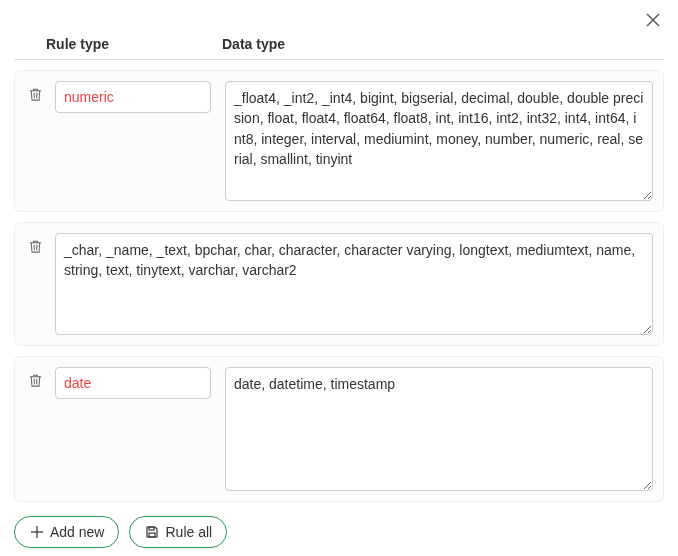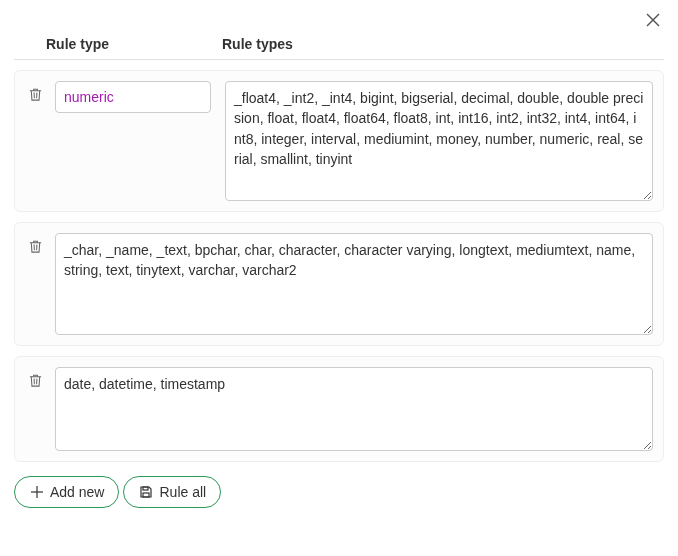--- a/index.html
+++ b/index.html
@@ -55,39 +55,39 @@
     .trash-btn svg { width: 15px; height: 15px; }
     .rule-input {
       flex: 0 0 156px;
       width: 156px;
       height: 32px;
       padding: 5px 8px;
       font-size: 14px;
       font-family: inherit;
       border: 1px solid #ccc;
       border-radius: 4px;
-      color: #a21caf;
+      color: #ef4444;
       margin-right: 14px;
     }
     .data-textarea {
       flex: 1;
       border: 1px solid #ccc;
       border-radius: 4px;
       padding: 6px 8px;
       font-size: 14px;
       font-family: inherit;
       color: #333;
       resize: both;
       line-height: 1.45;
       overflow-wrap: break-word;
       word-break: break-all;
     }
     .footer-row {
       display: flex;
-      gap: 4px;
+      gap: 10px;
       margin-top: 14px;
     }
     .pill-btn {
       display: inline-flex;
       align-items: center;
       height: 32px;
       padding: 0 14px;
       border: 1px solid #2b9958;
       border-radius: 16px;
       color: #333;
@@ -114,21 +114,21 @@
           <line x1="1" y1="1" x2="13" y2="13"></line>
             <line x1="13" y1="1" x2="1" y2="13"></line>
         </svg>
       </span>
     </div>
   </div>
 
   <div class="header-row">
     <div class="trash-col"></div>
     <div class="rule-col">Rule type</div>
-    <div class="data-col">Rule types</div>
+    <div class="data-col">Data type</div>
   </div>
 
   <div id="rules-container">
       <div class="rule-row">
         <div class="trash-btn">
           <span><svg viewBox="0 0 16 16" stroke="currentColor" stroke-width="1.1" fill="none">
               <path d="M2 4 H14"></path>
               <path d="M6 4 V2.5 H10 V4"></path>
               <path d="M3.5 4 L4.2 14 H11.8 L12.5 4"></path>
               <line x1="6.5" y1="6" x2="6.8" y2="12"></line>
@@ -153,21 +153,22 @@
       <div class="rule-row">
         <div class="trash-btn">
           <span><svg viewBox="0 0 16 16" stroke="currentColor" stroke-width="1.1" fill="none">
               <path d="M2 4 H14"></path>
               <path d="M6 4 V2.5 H10 V4"></path>
               <path d="M3.5 4 L4.2 14 H11.8 L12.5 4"></path>
               <line x1="6.5" y1="6" x2="6.8" y2="12"></line>
               <line x1="9.5" y1="6" x2="9.2" y2="12"></line>
             </svg></span>
         </div>
-        <textarea class="data-textarea" style="height: 84px;">date, datetime, timestamp</textarea>
+        <input type="text" class="rule-input" value="date" style="">
+        <textarea class="data-textarea" style="height: 124px;">date, datetime, timestamp</textarea>
       </div>
     </div>
 
   <div class="footer-row">
     <button class="pill-btn">
       <span class="ic">
         <svg viewBox="0 0 14 14" stroke="currentColor" stroke-width="1.2" fill="none">
           <line x1="7" y1="1" x2="7" y2="13"></line>
             <line x1="1" y1="7" x2="13" y2="7"></line>
         </svg>

